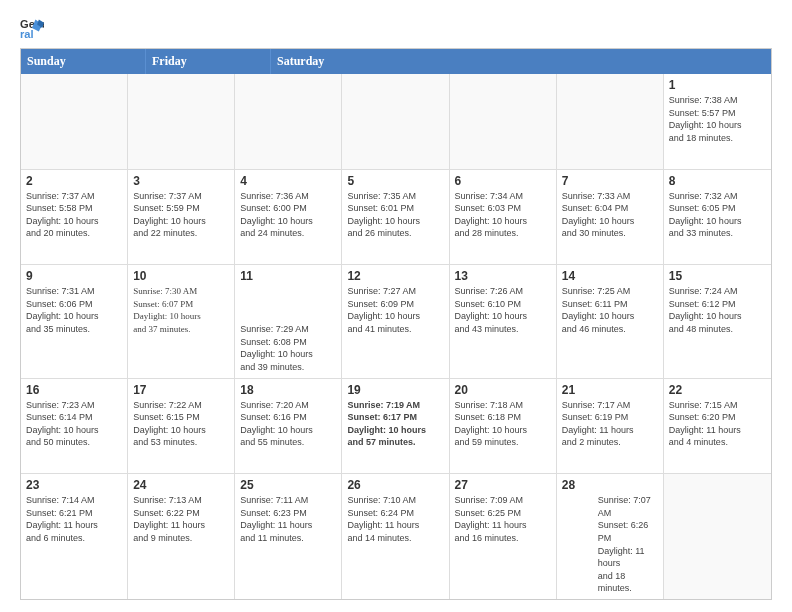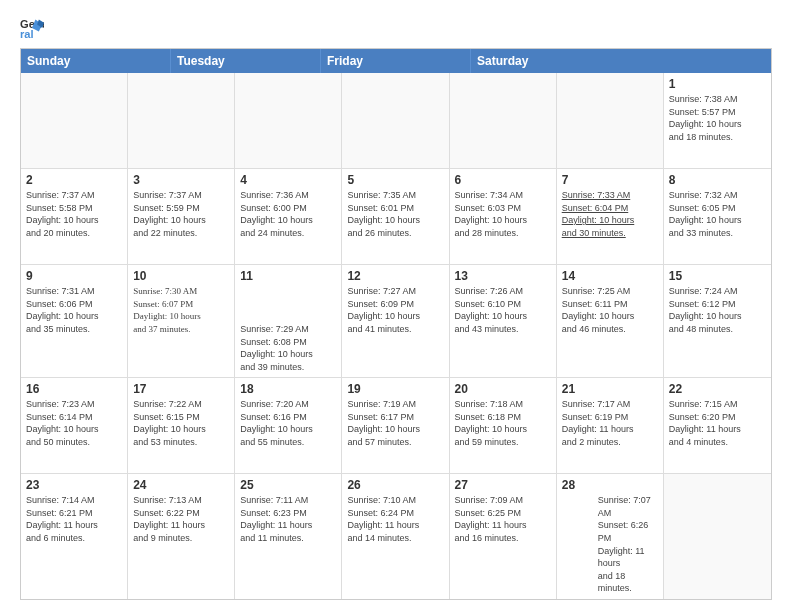--- a/index.html
+++ b/index.html
@@ -55,22 +55,23 @@
       color: #555;
     }
     .calendar {
       flex: 1;
       display: flex;
       flex-direction: column;
       border: 1px solid #ccc;
     }
     .cal-header {
       display: grid;
-      grid-template-columns: repeat(5, 1fr);
+      grid-template-columns: repeat(6, 1fr);
       background: #4a7fc1;
+      font-family: Liberation Serif, serif;
     }
     .cal-header-cell {
       color: #fff;
       font-size: 12px;
       font-weight: bold;
       padding: 5px 6px;
       border-right: 1px solid #5a8fd1;
     }
     .cal-header-cell:last-child { border-right: none; }
     .cal-body {
@@ -130,21 +131,20 @@
     </div>
     <div class="title-area">
       <div class="month-title"></div>
       <div class="location"></div>
     </div>
   </div>
 
   <div class="calendar">
     <div class="cal-header">
     <div class="cal-header-cell">Sunday</div>
-        <div class="cal-header-cell">Tuesday</div>
         <div class="cal-header-cell">Friday</div>
         <div class="cal-header-cell">Saturday</div>
       </div>
     <div class="cal-body">
     <div class="cal-row">
           <div class="cal-cell empty"></div>
           <div class="cal-cell empty"></div>
           <div class="cal-cell empty"></div>
           <div class="cal-cell empty"></div>
           <div class="cal-cell empty"></div>
@@ -188,21 +188,21 @@
           </div>
           <div class="cal-cell">
             <span class="day-num">6</span>
             <div class="day-info" style="white-space: pre-line;">Sunrise: 7:34 AM
 Sunset: 6:03 PM
 Daylight: 10 hours
 and 28 minutes.</div>
           </div>
           <div class="cal-cell">
             <span class="day-num">7</span>
-            <div class="day-info" style="white-space: pre-line; text-decoration: underline;">Sunrise: 7:33 AM
+            <div class="day-info" style="white-space: pre-line;">Sunrise: 7:33 AM
 Sunset: 6:04 PM
 Daylight: 10 hours
 and 30 minutes.</div>
           </div>
           <div class="cal-cell">
             <span class="day-num">8</span>
             <div class="day-info" style="white-space: pre-line;">Sunrise: 7:32 AM
 Sunset: 6:05 PM
 Daylight: 10 hours
 and 33 minutes.</div>
@@ -276,21 +276,21 @@
           </div>
           <div class="cal-cell">
             <span class="day-num">18</span>
             <div class="day-info" style="white-space: pre-line;">Sunrise: 7:20 AM
 Sunset: 6:16 PM
 Daylight: 10 hours
 and 55 minutes.</div>
           </div>
           <div class="cal-cell">
             <span class="day-num">19</span>
-            <div class="day-info" style="white-space: pre-line;">Sunrise: 7:19 AM
+            <div class="day-info" style="white-space: pre-line; font-weight: bold;">Sunrise: 7:19 AM
 Sunset: 6:17 PM
 Daylight: 10 hours
 and 57 minutes.</div>
           </div>
           <div class="cal-cell">
             <span class="day-num">20</span>
             <div class="day-info" style="white-space: pre-line;">Sunrise: 7:18 AM
 Sunset: 6:18 PM
 Daylight: 10 hours
 and 59 minutes.</div>

